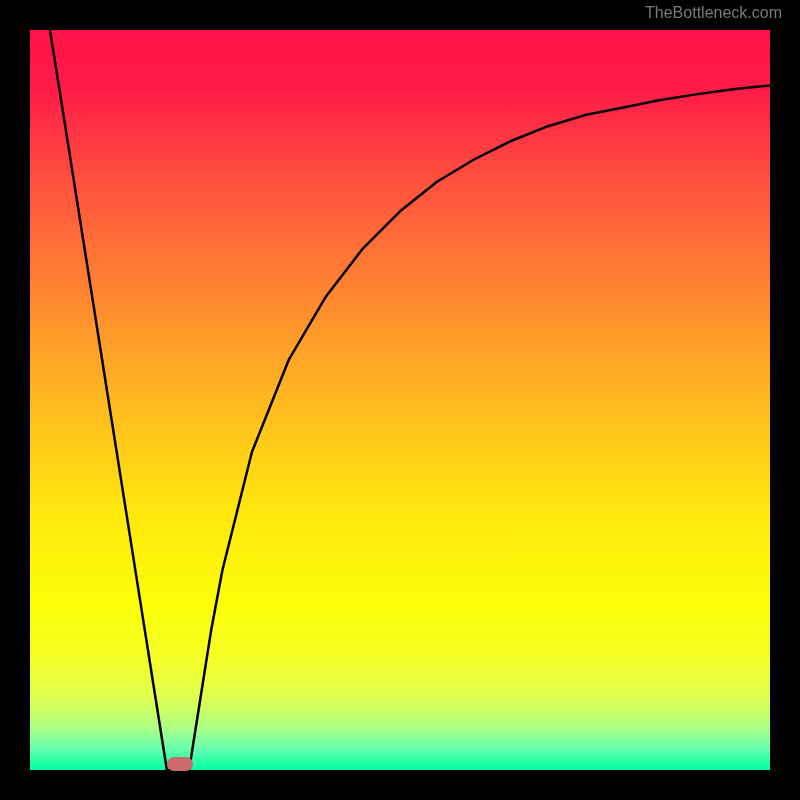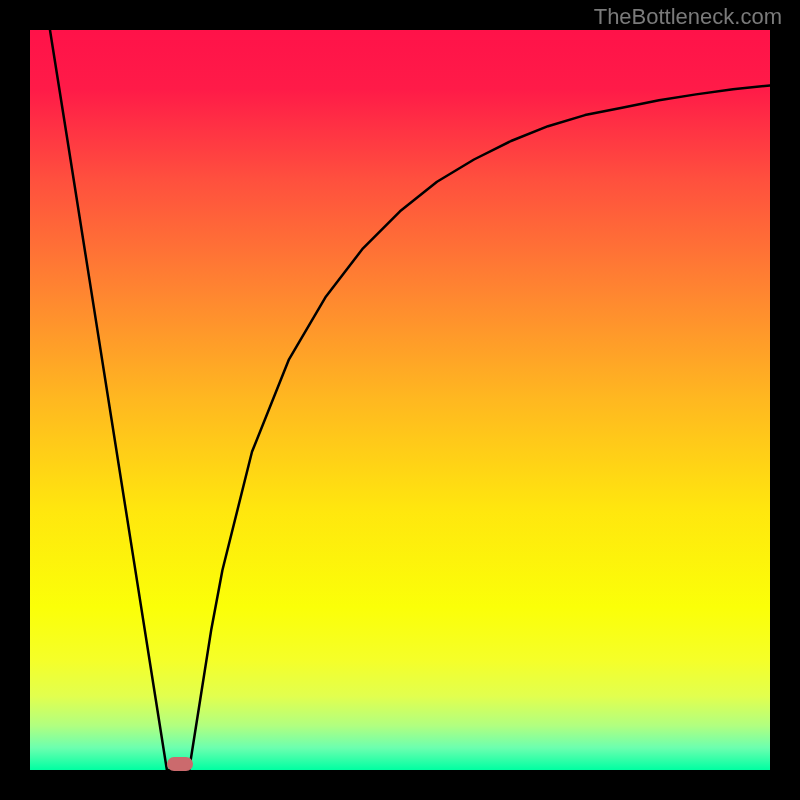--- a/index.html
+++ b/index.html
@@ -9,21 +9,21 @@
     background: #000;
     position: relative;
     overflow: hidden;
     font-family: Arial, Helvetica, sans-serif;
   }
   .watermark {
     position: absolute;
     top: 4px;
     right: 18px;
     color: #7a7a7a;
-    font-size: 22px;
+    font-size: 16px;
     font-weight: 500;
     z-index: 10;
   }
   .plot-outer {
     position: absolute;
     top: 30px;
     left: 30px;
     width: 740px;
     height: 740px;
     background: #000;

